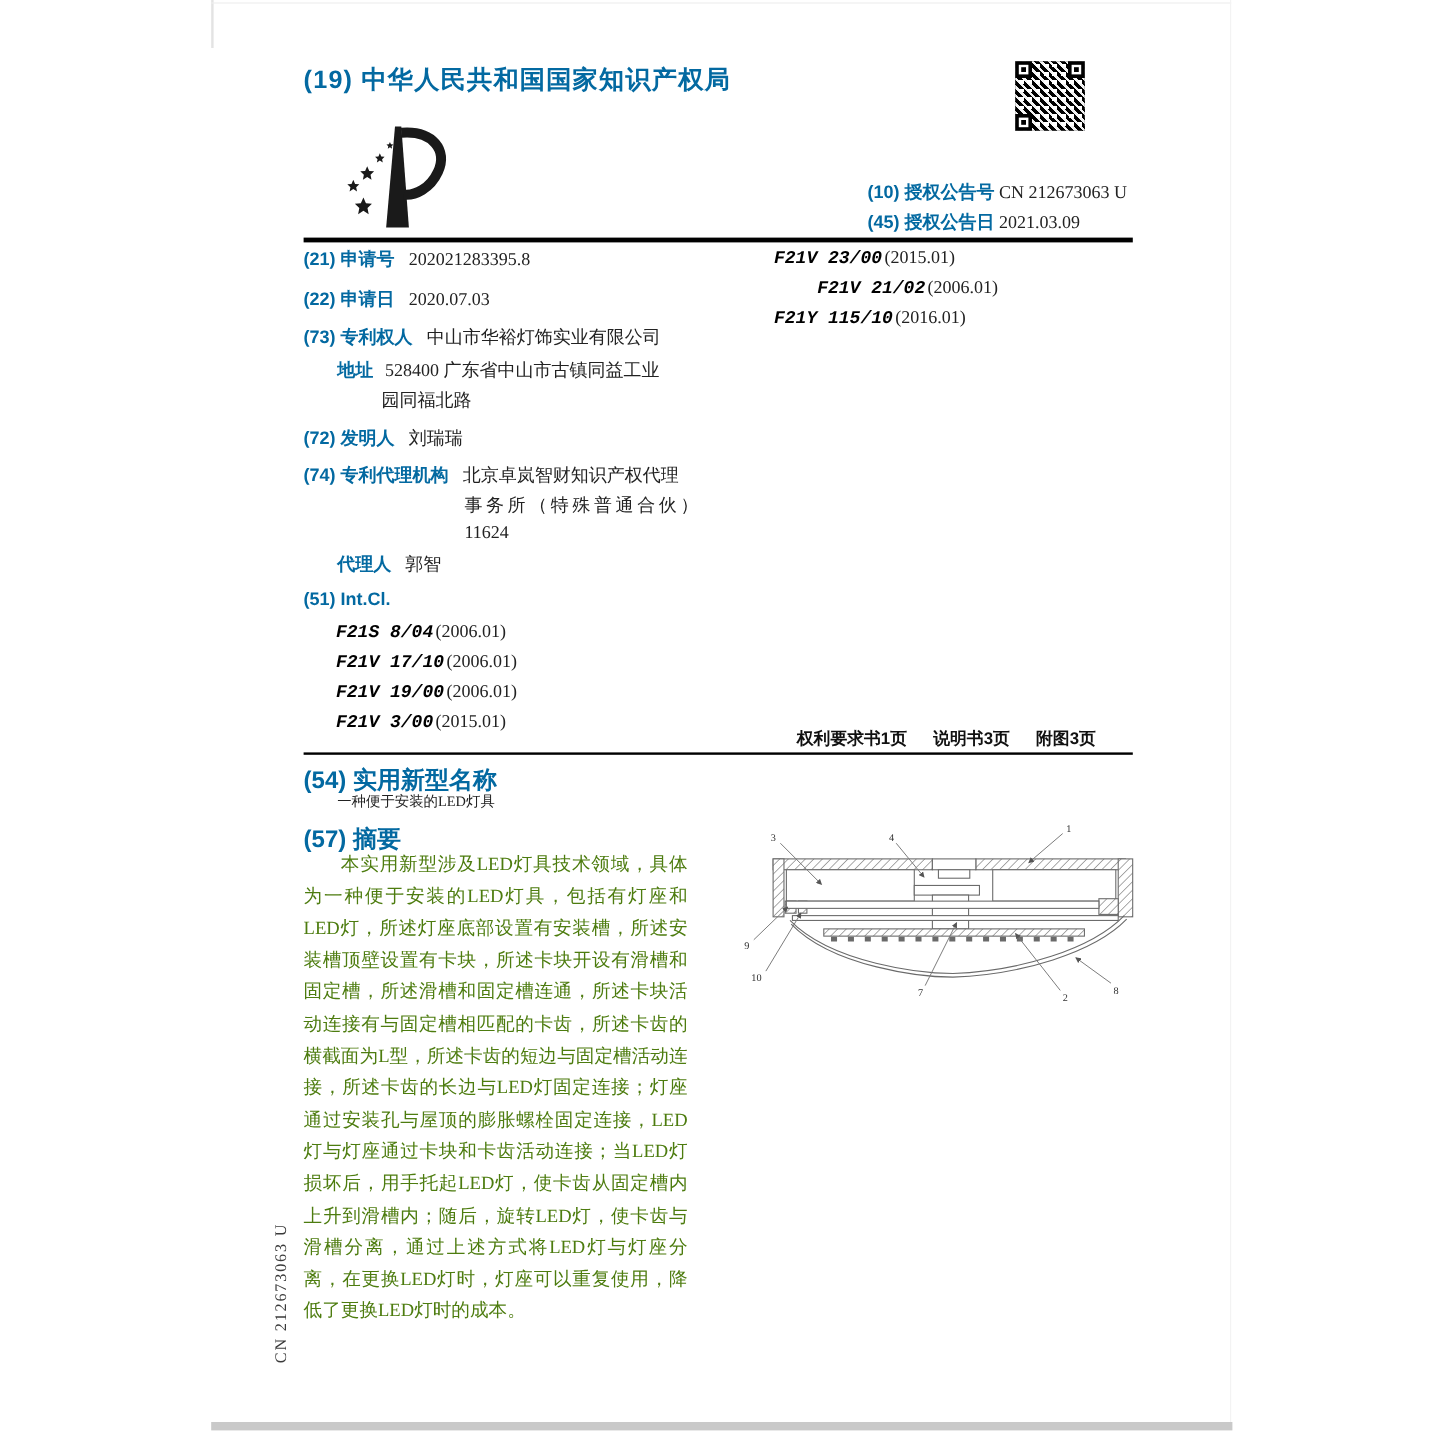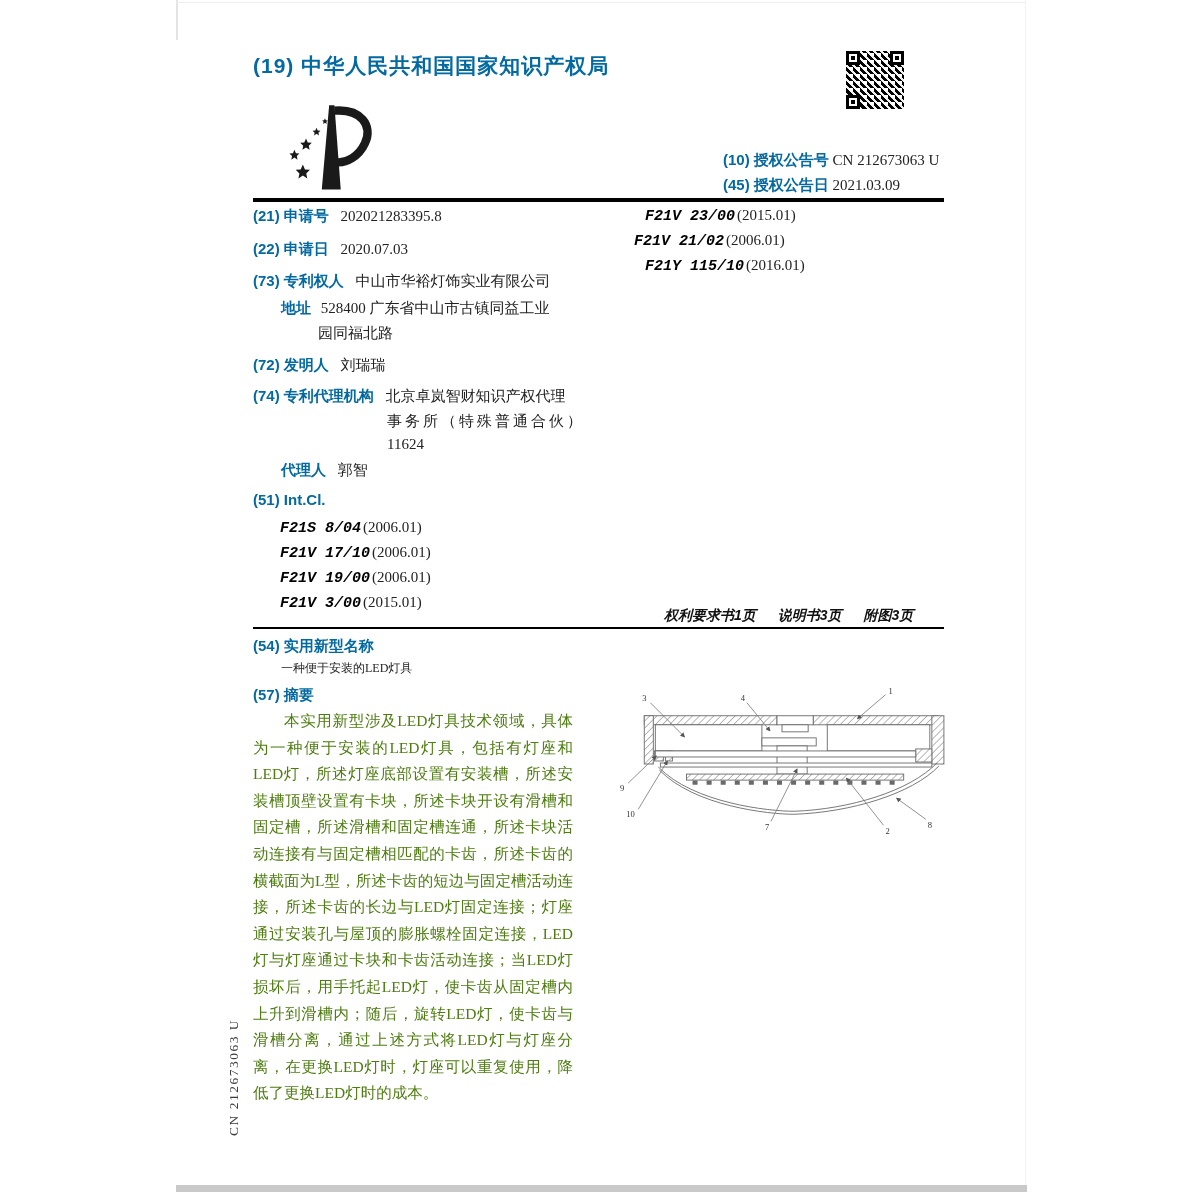--- a/index.html
+++ b/index.html
@@ -10,23 +10,23 @@
   .val{font-family:"Liberation Serif",serif;color:#222;}
   .ipc{font-style:italic;font-weight:bold;font-family:Liberation Mono, monospace;color:#000000;}
   .ipcdate{font-style:normal;font-weight:normal;font-family:"Liberation Serif",serif;color:#222;margin-left:2px;}
   .row15{font-size:15px;white-space:nowrap;}
   .rule{background:#000;}
   .office{font-size:21px;letter-spacing:1px;}
   .doctitle{font-size:27px;letter-spacing:2px;}
   .pubrow{font-size:15px;white-space:nowrap;}
   .pubrow .lbl{font-size:15px;}
   .pages{font-size:14px;font-family:"Liberation Sans",sans-serif;font-weight:bold;color:#111;white-space:nowrap;}
-  .pages span{margin-left:18px;font-style:italic;}
+  .pages span{margin-left:18px;}
   .pages span:first-child{margin-left:0;}
-  .sec-lbl{font-size:15px;}
+  .sec-lbl{font-size:20px;}
   .abstract{width:320px;font-size:15.5px;line-height:26.6px;text-align:justify;color:#4d7c0f;
             text-indent:2em;font-family:"Liberation Serif",serif;}
   .sidebar-vert{transform:rotate(-90deg);transform-origin:0 0;font-size:13.5px;letter-spacing:1.5px;
                 color:#3a3a3a;white-space:nowrap;font-family:"Liberation Serif",serif;}
   .qr{width:58px;height:58px;padding:3px;background:#fff;position:relative;
       }
   .qr .noise{position:absolute;inset:3px;
       background:
         repeating-linear-gradient(45deg, rgba(255,255,255,.95) 0 2px, transparent 2px 5px),
         repeating-linear-gradient(0deg, #000 0 4px, transparent 4px 7px),
@@ -124,21 +124,21 @@
   <div class="abs row15" style="left:280px;top:569px;">
     <span class="ipc">F21V 19/00</span><span class="ipcdate">(2006.01)</span>
   </div>
   <div class="abs row15" style="left:280px;top:594px;">
     <span class="ipc">F21V 3/00</span><span class="ipcdate">(2015.01)</span>
   </div>
 
   <div class="abs row15" style="left:645px;top:207px;">
     <span class="ipc">F21V 23/00</span><span class="ipcdate">(2015.01)</span>
   </div>
-  <div class="abs row15" style="left:634px;top:232px;">
+  <div class="abs row15" style="left:681px;top:232px;">
     <span class="ipc">F21V 21/02</span><span class="ipcdate">(2006.01)</span>
   </div>
   <div class="abs row15" style="left:645px;top:257px;">
     <span class="ipc">F21Y 115/10</span><span class="ipcdate">(2016.01)</span>
   </div>
 
   <div class="abs pages" style="left:664px;top:607px;">
     <span>权利要求书1页</span>
     <span>说明书3页</span>
     <span>附图3页</span>

